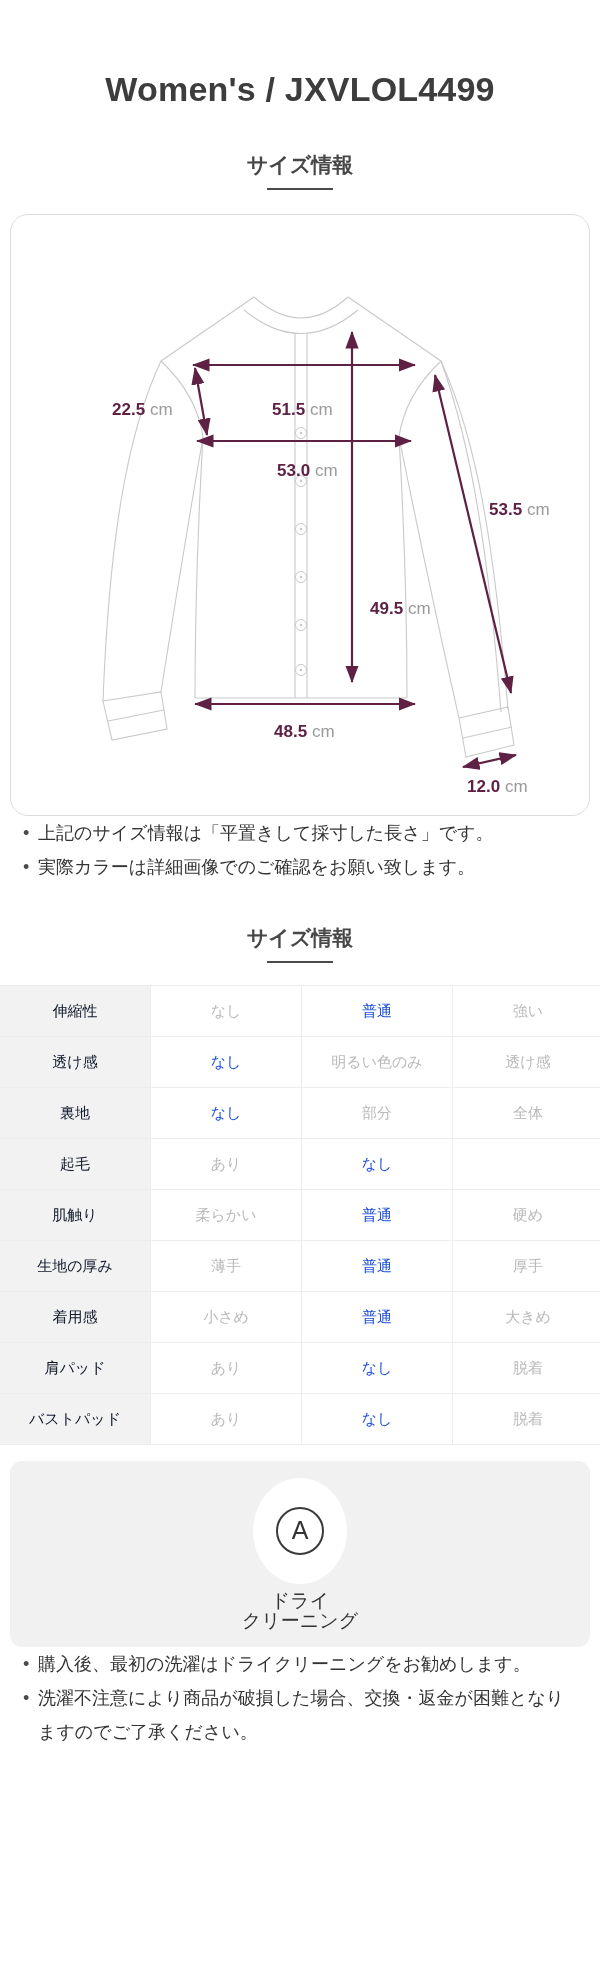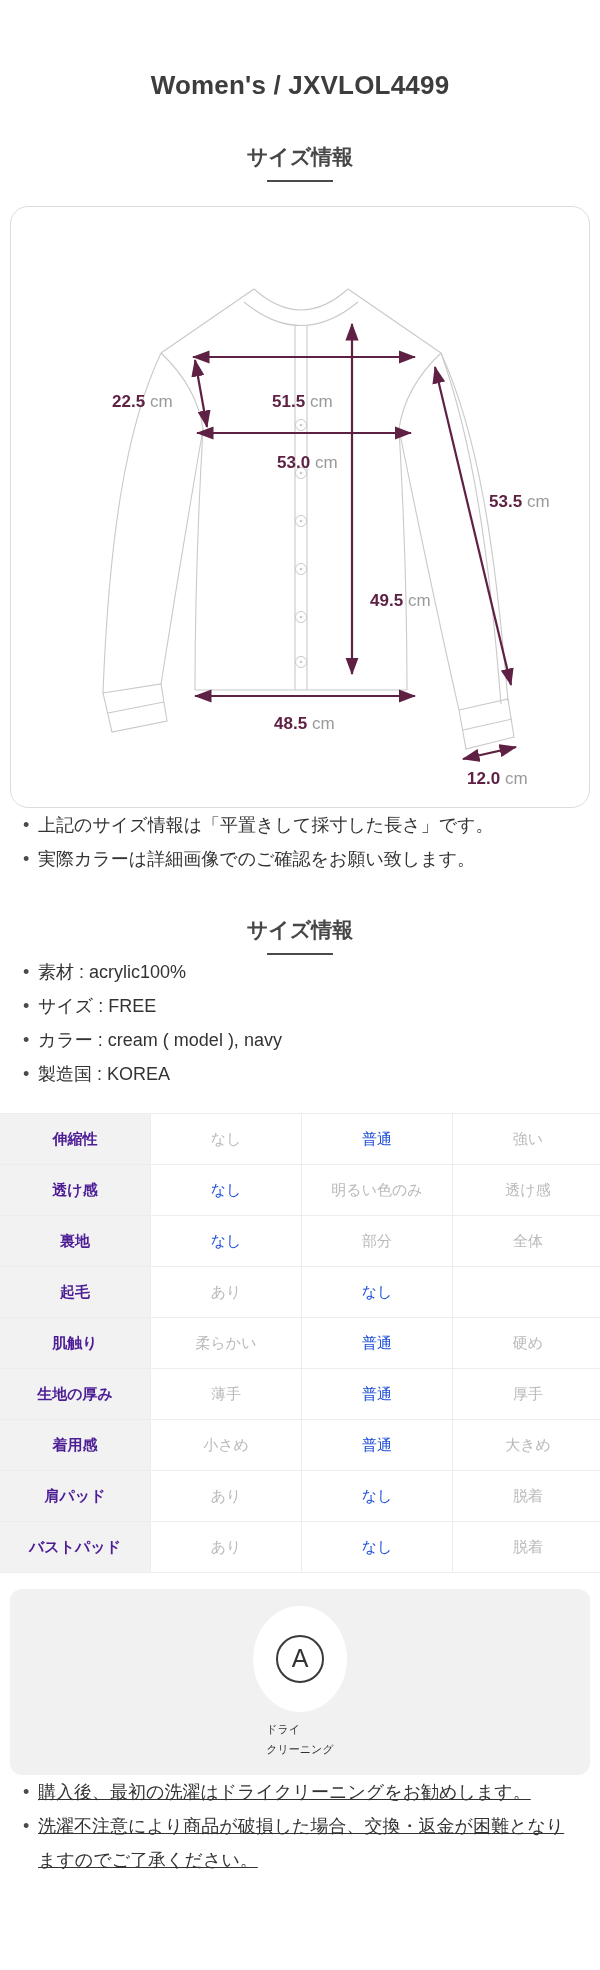--- a/index.html
+++ b/index.html
@@ -1,19 +1,19 @@
 <!DOCTYPE html>
 <html><head>
 <meta charset="utf-8">
 <style>
   html,body{margin:0;padding:0;background:#fff;}
   body{width:600px;color:#3a3a3a;font-family:"Liberation Sans","DejaVu Sans",sans-serif;}
   .page{width:600px;overflow:hidden;}
 
-  .title{margin:70px 0 0;text-align:center;font-size:26px;font-weight:600;color:#3d3d3d;letter-spacing:.2px;}
+  .title{margin:70px 0 0;text-align:center;font-size:34px;font-weight:600;color:#3d3d3d;letter-spacing:.2px;}
 
   .sec-head{text-align:center;}
   .sec-head .t{font-size:21px;font-weight:700;color:#474747;}
   .sec-head .u{width:66px;height:2px;background:#4a4a4a;margin:9px auto 0;}
   .head1{margin-top:42px;}
   .head2{margin-top:40px;}
   .head3{margin-top:40px;}
 
   .card{margin:24px 10px 0;height:602px;border:1px solid #dcdcdc;border-radius:18px;box-sizing:border-box;overflow:hidden;}
   .card svg{display:block;width:578px;height:600px;}
@@ -25,35 +25,35 @@
   .mlabel{font-size:17px;}
   .mlabel .num{fill:#5f2143;font-weight:600;}
   .mlabel .unit{fill:#9a9a9a;font-weight:400;}
 
   ul.notes{margin:0;padding:0 20px;list-style:none;}
   ul.notes li{position:relative;padding-left:18px;font-size:18px;line-height:34px;color:#333;}
   ul.notes li::before{content:"•";position:absolute;left:3px;top:0;color:#4a4a4a;}
   .notes1{margin-top:22px;}
   .notes2{margin-top:10px;}
   .notes3{margin-top:30px;padding-bottom:12px !important;}
-  .notes3 li{line-height:33px;text-decoration:underline;}
+  .notes3 li{line-height:33px;}
 
   table.spec{width:600px;margin-top:22px;border-collapse:collapse;font-size:15px;table-layout:fixed;}
   table.spec th, table.spec td{height:50px;border:1px solid #ededed;padding:0;text-align:center;font-weight:400;}
-  table.spec th{width:150px;background:#f2f2f2;color:#4c1d95;font-weight:bold;}
+  table.spec th{width:150px;background:#f2f2f2;color:#0f172a;}
   table.spec td{width:150px;background:#fff;}
   table.spec td:last-child{border-right:0;}
   table.spec th:first-child{border-left:0;}
   td.dim{color:#b9b9b9;}
   td.sel{color:#1d4ed8;font-weight:700;}
 
   .care-box{margin:16px 10px 0;height:186px;background:#f1f1f1;border-radius:12px;display:flex;flex-direction:column;align-items:center;justify-content:center;}
   .care-ellipse{width:94px;height:106px;background:#fff;border-radius:50%;display:flex;align-items:center;justify-content:center;}
   .care-circle{width:44px;height:44px;border:2px solid #3a3a3a;border-radius:50%;display:flex;align-items:center;justify-content:center;font-size:25px;color:#333;background:#fff;}
-  .care-label{margin-top:7px;font-size:11px;line-height:20px;color:#333;}
+  .care-label{margin-top:7px;text-align:center;font-size:19px;line-height:20px;color:#333;}
 </style>
 </head>
 <body>
 
 <div class="page">
 
   <h1 class="title">Women's / JXVLOL4499</h1>
 
   <div class="sec-head head1">
     <div class="t">サイズ情報</div>
@@ -137,26 +137,20 @@
   <ul class="notes notes1">
     <li>上記のサイズ情報は「平置きして採寸した長さ」です。</li>
     <li>実際カラーは詳細画像でのご確認をお願い致します。</li>
   </ul>
 
   <div class="sec-head head2">
     <div class="t">サイズ情報</div>
     <div class="u"></div>
   </div>
 
-  <ul class="notes notes2">
-    <li>素材 : acrylic100%</li>
-    <li>サイズ : FREE</li>
-    <li>カラー : cream ( model ),  navy</li>
-    <li>製造国 : KOREA</li>
-  </ul>
 
   <table class="spec">
     <tbody>
       <tr>
         <th>伸縮性</th>
         <td class="dim">なし</td>
         <td class="sel">普通</td>
         <td class="dim">強い</td>
       </tr>
       <tr>

